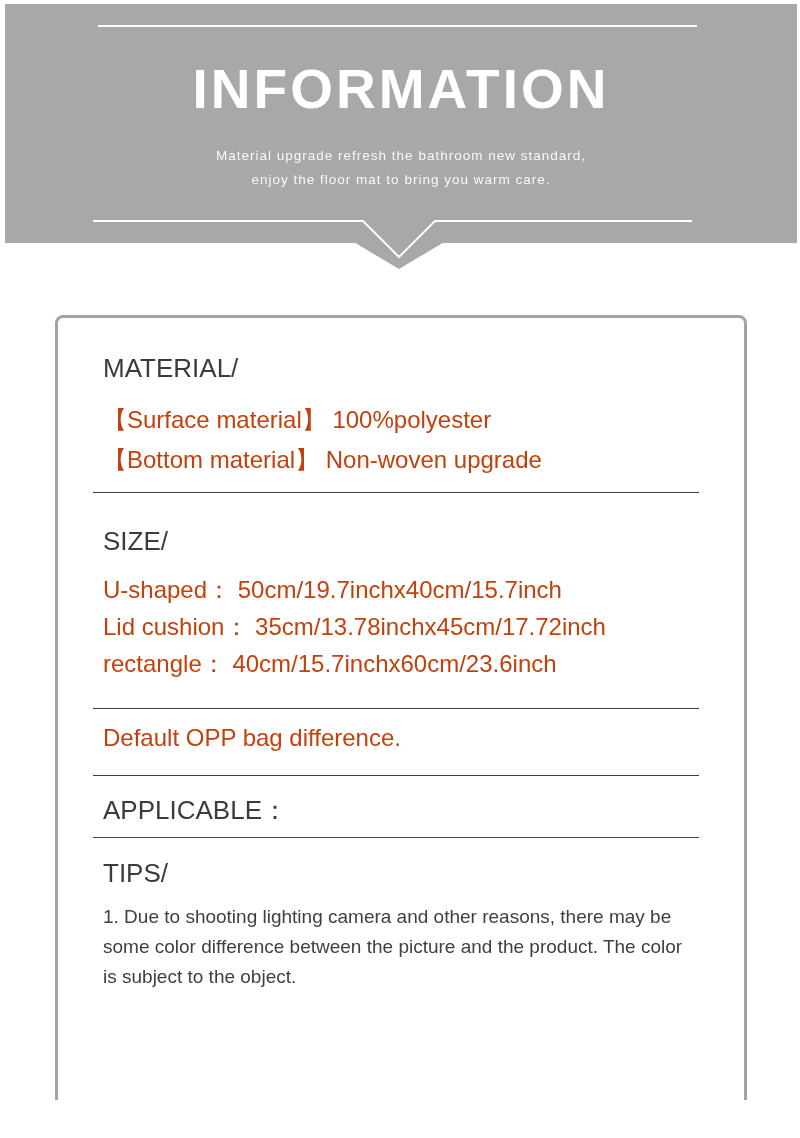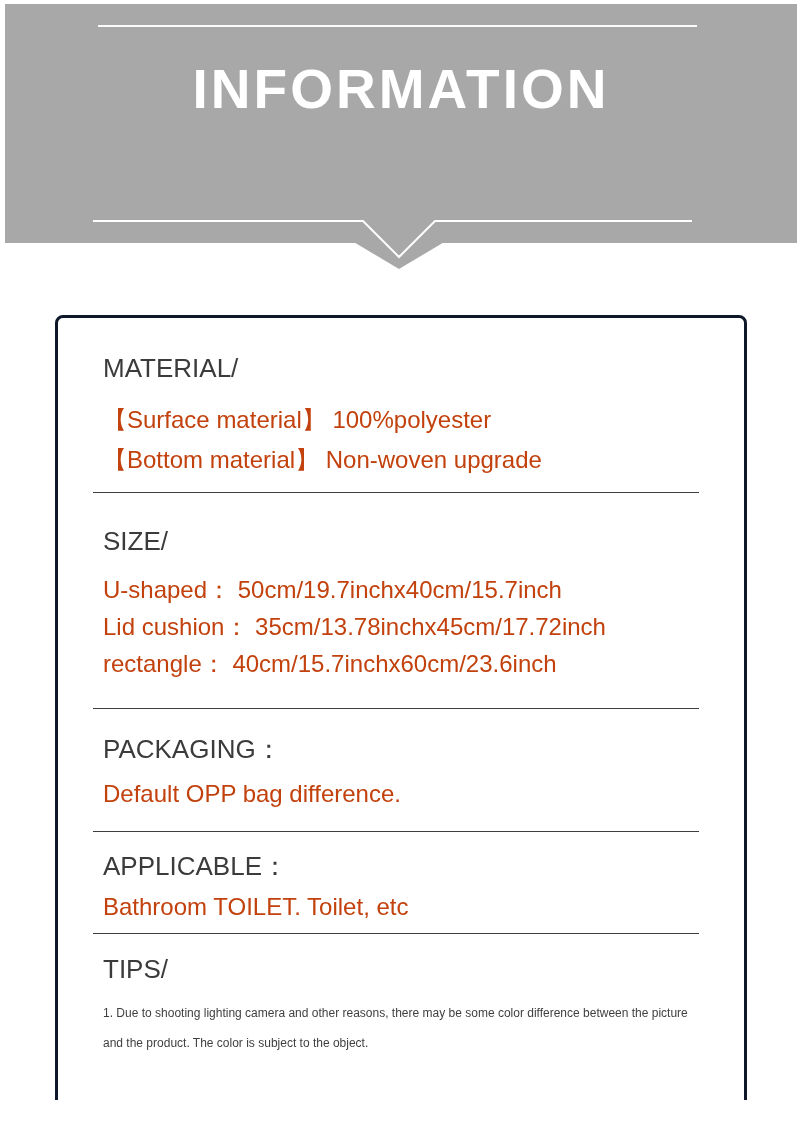--- a/index.html
+++ b/index.html
@@ -68,21 +68,21 @@
   }
 
   
   .ibox {
     position: absolute;
     left: 55px;
     top: 315px;
     width: 692px;
     height: 807px;
     box-sizing: border-box;
-    border: 3px solid #0f172a;
+    border: 3px solid #a3a3a3;
     border-radius: 8px;
     background: #ffffff;
     padding: 0 44px 0 45px;
   }
   .h {
     margin: 0;
     font-size: 26px;
     line-height: 32px;
     font-weight: 400;
     color: #3b3b3b;
@@ -113,33 +113,37 @@
   .s3l .ln { line-height: 30px; }
   .d3  { margin-top: 22px; }
   .s4h { margin-top: 18px; }
   .s4l { margin-top: 10px; }
   .s4l .ln { line-height: 30px; }
   .d4  { margin-top: 11px; }
   .s5h { margin-top: 19px; }
   .tips { margin-top: 13px; }
   .tip {
     margin: 0;
-    font-size: 12px;
+    font-size: 19px;
     line-height: 30px;
     color: #3f3f3f;
   }
 </style>
 </head>
 <body>
 
 <div class="page">
 
   <header class="banner">
     <div class="banner-top-rule"></div>
     <h1 class="banner-title">INFORMATION</h1>
+    <p class="banner-subtitle">
+      <span>Material upgrade refresh the bathroom new standard,</span><br>
+      <span>enjoy the floor mat to bring you warm care.</span>
+    </p>
     <svg class="banner-bottom-deco" viewBox="0 0 792 57" width="792" height="57" xmlns="http://www.w3.org/2000/svg">
       <polygon points="347,26 441,26 394,54" fill="#a8a8a8"></polygon>
       <polyline points="88,6 358,6 394,42 430,6 687,6" fill="none" stroke="#ffffff" stroke-width="2"></polyline>
     </svg>
   </header>
 
   <main class="ibox">
 
     <h2 class="h s1h">MATERIAL/</h2>
     <div class="lines s1l">
@@ -149,30 +153,26 @@
     <div class="divider d1"></div>
 
     <h2 class="h s2h">SIZE/</h2>
     <div class="lines s2l">
       <p class="ln">U-shaped： 50cm/19.7inchx40cm/15.7inch</p>
       <p class="ln">Lid cushion： 35cm/13.78inchx45cm/17.72inch</p>
       <p class="ln">rectangle： 40cm/15.7inchx60cm/23.6inch</p>
     </div>
     <div class="divider d2"></div>
 
-    <h2 class="h s3h">PACKAGING：</h2>
     <div class="lines s3l">
       <p class="ln">Default OPP bag difference.</p>
     </div>
     <div class="divider d3"></div>
 
     <h2 class="h s4h">APPLICABLE：</h2>
-    <div class="lines s4l">
-      <p class="ln">Bathroom TOILET. Toilet, etc</p>
-    </div>
     <div class="divider d4"></div>
 
     <h2 class="h s5h">TIPS/</h2>
     <div class="tips">
       <p class="tip">1. Due to shooting lighting camera and other reasons, there may be some color difference between the picture and the product. The color is subject to the object.</p>
     </div>
 
   </main>
 
 </div>

